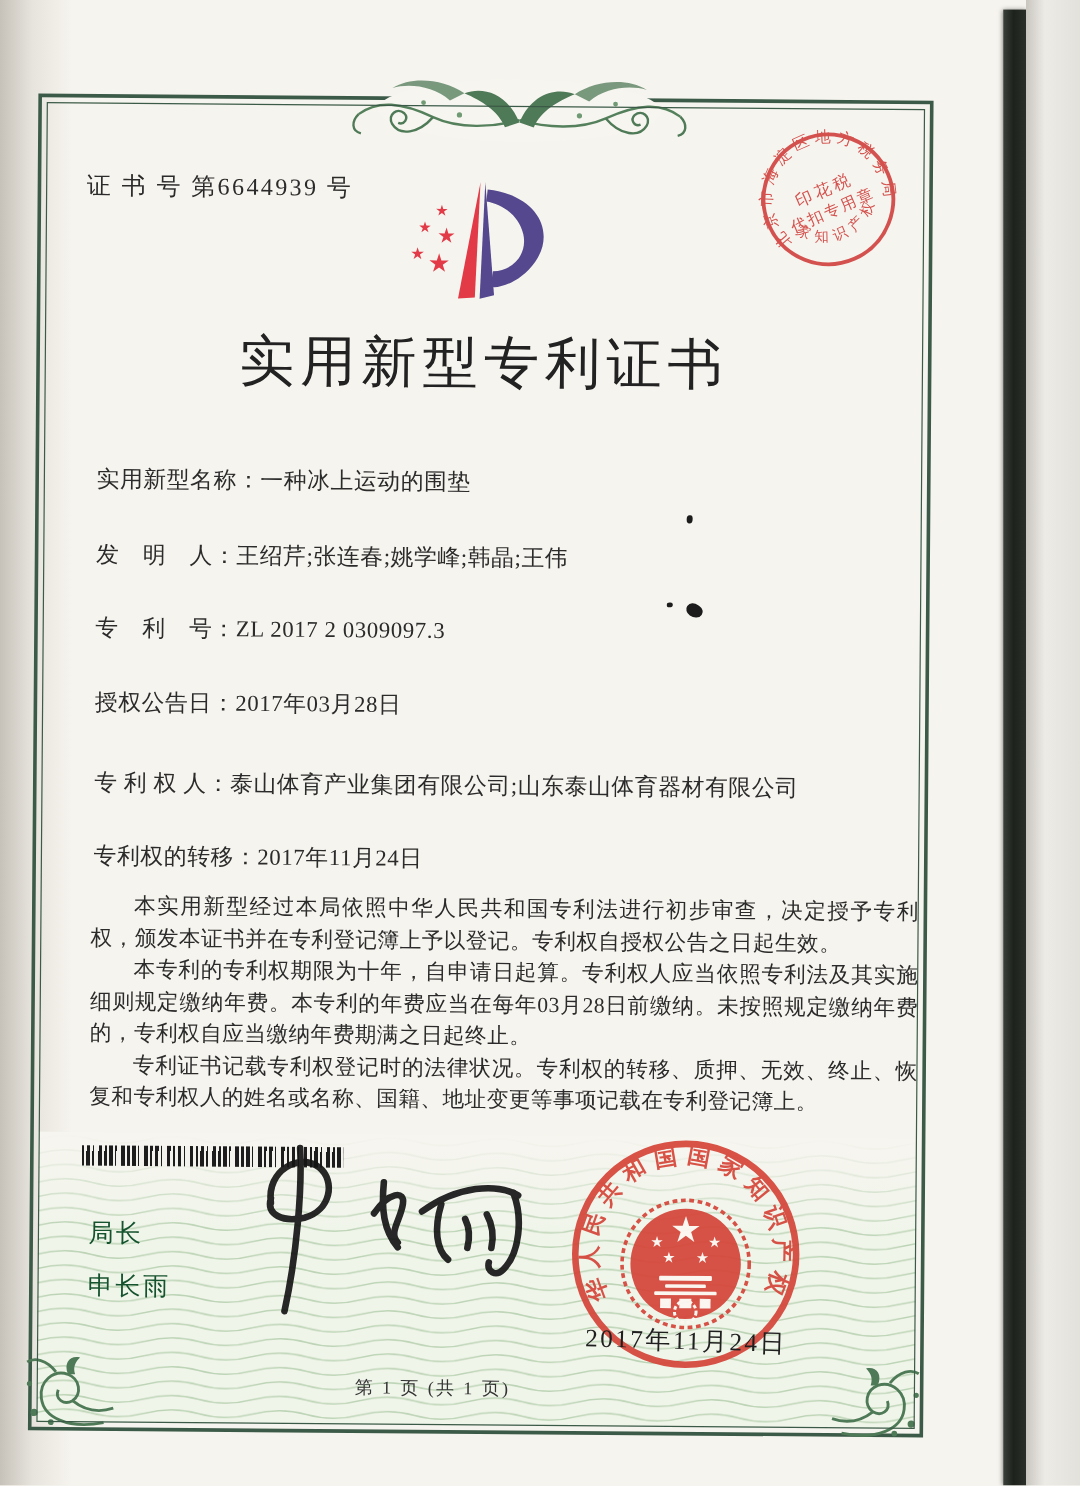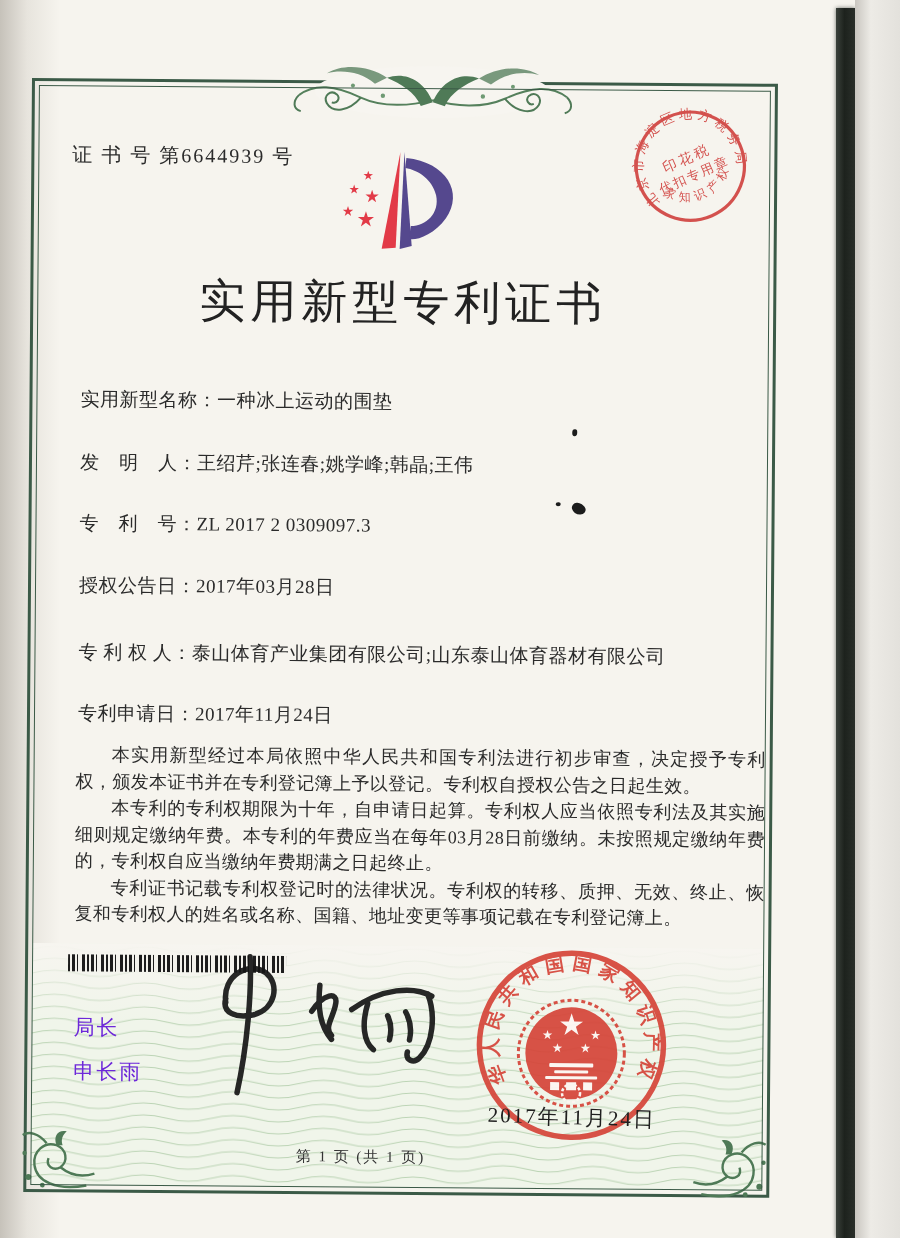--- a/index.html
+++ b/index.html
@@ -33,21 +33,21 @@
   .frow{left:48px;right:16px;font-size:19px;letter-spacing:.5px;white-space:nowrap;}
   .frow .lab{color:#2b2b2b;}
   .paras{left:46px;width:690px;top:660px;font-size:18px;line-height:26.5px;
     text-align:justify;letter-spacing:.4px;}
   .paras p{margin:0;text-indent:2em;}
   .barcode{left:40px;top:873px;width:218px;height:17px;
     background:repeating-linear-gradient(90deg,
       #1d1d1d 0 2px,#f3f2ec 2px 4px,#1d1d1d 4px 7px,#f3f2ec 7px 9px,
       #1d1d1d 9px 10px,#f3f2ec 10px 14px,#1d1d1d 14px 17px,#f3f2ec 17px 19px);}
   .signer{left:46px;font-family:"Liberation Sans","DejaVu Sans",sans-serif;
-    font-size:21px;color:#6d28d9;letter-spacing:2px;}
+    font-size:21px;color:#14532d;letter-spacing:2px;}
   .sig{left:164px;top:868px;}
   .seal{left:444px;top:860px;}
   .seal-date{left:430px;top:1018px;width:230px;text-align:center;font-size:21px;
     letter-spacing:2px;color:#1f1f1f;transform:rotate(1.2deg);}
   .footer{left:0;right:0;top:1064px;text-align:center;font-size:15px;letter-spacing:2px;
     transform:translateX(-36px);color:#333;}
   .tax-stamp{left:596px;top:20px;}
   .orn-top{left:248px;top:-22px;}
   .orn-bl{left:-10px;top:1044px;}
   .orn-br{left:661px;top:1048px;}
@@ -99,21 +99,21 @@
     </g>
   </svg>
 
   <div class="abs title">实用新型专利证书</div>
 
   <div class="abs frow" style="top:305px"><span class="lab">实用新型名称：</span><span>一种冰上运动的围垫</span></div>
   <div class="abs frow" style="top:368px"><span class="lab">发　明　人：</span><span>王绍芹;张连春;姚学峰;韩晶;王伟</span></div>
   <div class="abs frow" style="top:429px"><span class="lab">专　利　号：</span><span>ZL 2017 2 0309097.3</span></div>
   <div class="abs frow" style="top:491px"><span class="lab">授权公告日：</span><span>2017年03月28日</span></div>
   <div class="abs frow" style="top:558px"><span class="lab">专 利 权 人：</span><span>泰山体育产业集团有限公司;山东泰山体育器材有限公司</span></div>
-  <div class="abs frow" style="top:619px"><span class="lab">专利申请日：</span><span>2017年11月24日</span></div>
+  <div class="abs frow" style="top:619px"><span class="lab">专利权的转移：</span><span>2017年11月24日</span></div>
 
   <div class="abs paras">
     <p>本实用新型经过本局依照中华人民共和国专利法进行初步审查，决定授予专利权，颁发本证书并在专利登记簿上予以登记。专利权自授权公告之日起生效。</p>
     <p>本专利的专利权期限为十年，自申请日起算。专利权人应当依照专利法及其实施细则规定缴纳年费。本专利的年费应当在每年03月28日前缴纳。未按照规定缴纳年费的，专利权自应当缴纳年费期满之日起终止。</p>
     <p>专利证书记载专利权登记时的法律状况。专利权的转移、质押、无效、终止、恢复和专利权人的姓名或名称、国籍、地址变更等事项记载在专利登记簿上。</p>
   </div>
 
   <div class="abs blot" style="left:540px;top:344px;width:5px;height:7px"></div>
   <div class="abs blot" style="left:540px;top:418px;width:14px;height:11px;transform:rotate(35deg)"></div>
   <div class="abs blot" style="left:524px;top:417px;width:5px;height:4px"></div>

